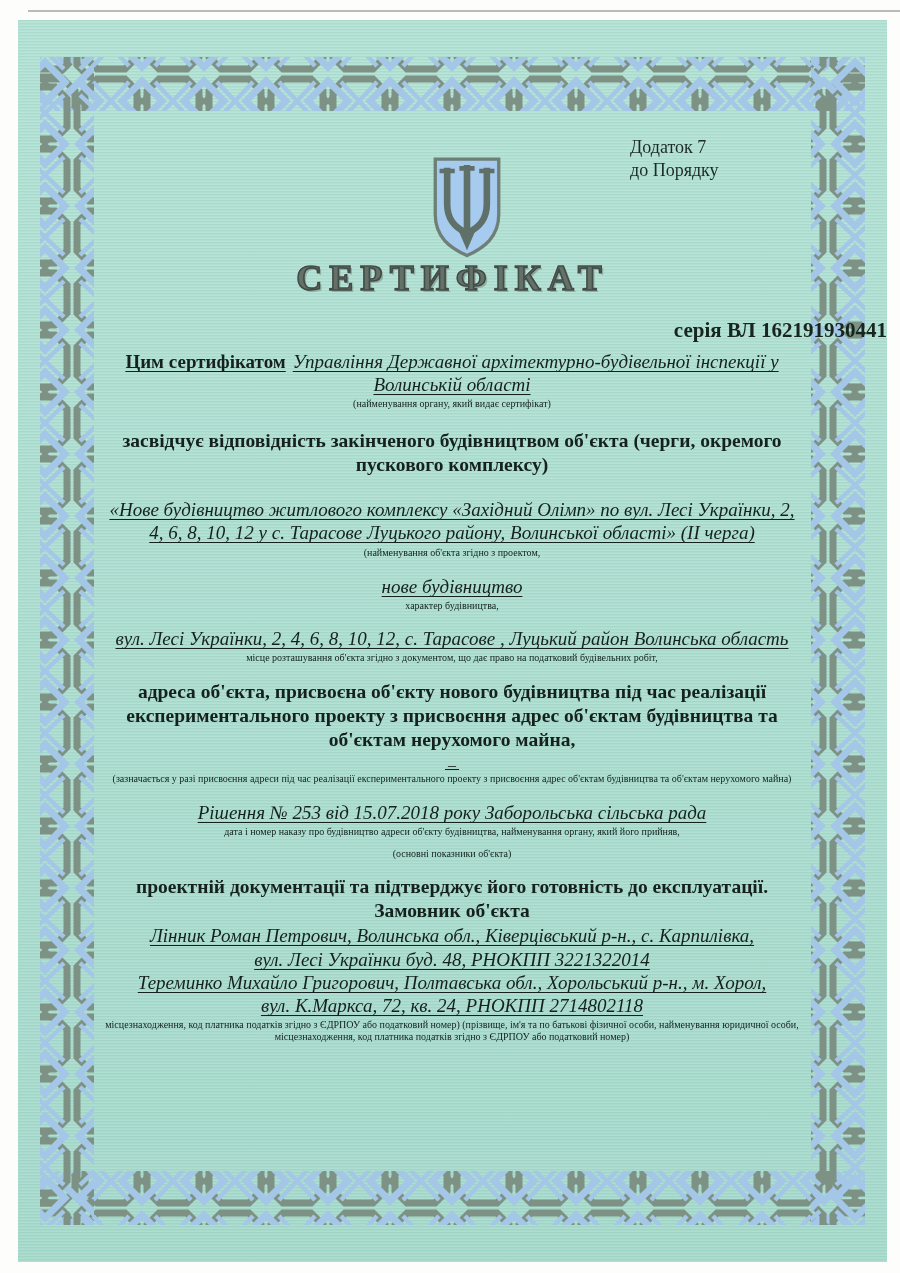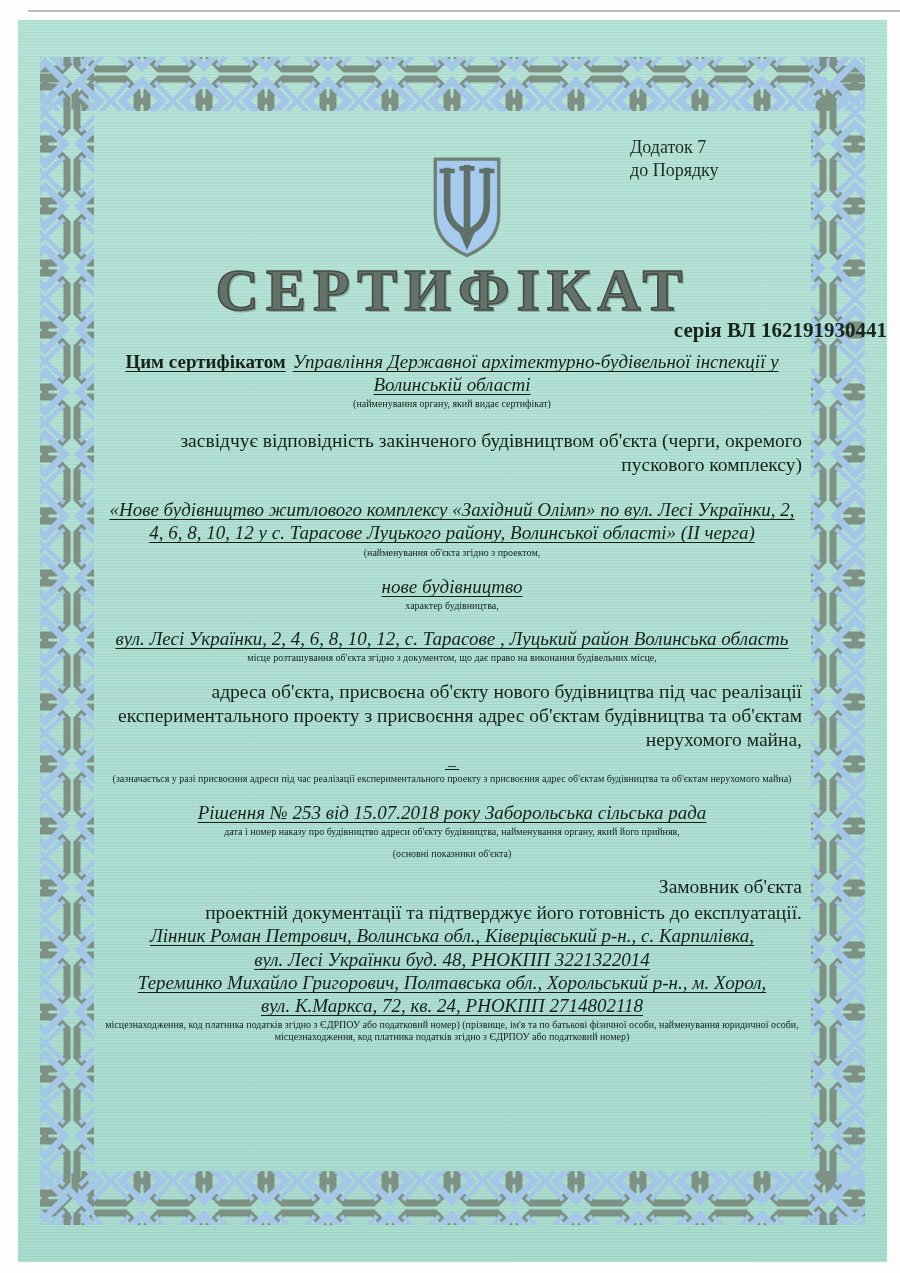--- a/index.html
+++ b/index.html
@@ -16,32 +16,32 @@
         rgba(255,255,255,0.06) 2px, rgba(0,0,0,0) 3px),
       linear-gradient(to bottom, rgba(190,235,222,0.5), rgba(150,215,200,0.25));
   }
   .knot-frame { position:absolute; left:0; top:0; }
 
   .annex { position:absolute; left:612px; top:116px; font-size:18px; line-height:23px;
     color:#1d2b26; }
   .emblem { position:absolute; left:408px; top:132px; }
 
   .cert-title { position:absolute; left:0; top:240px; width:100%; text-align:center;
-    font-weight:bold; font-size:60px; letter-spacing:7px; line-height:1;
+    font-weight:bold; font-size:36px; letter-spacing:7px; line-height:1;
     color:#647168; -webkit-text-stroke:1.6px #414c46;
     text-shadow:2px 2px 0 rgba(120,135,126,0.55), -1px -1px 0 rgba(235,245,238,0.7); }
   .series { position:absolute; left:0; top:298px; width:100%; text-align:right;
     font-weight:bold; font-size:21px; color:#17241f; }
 
   .content { position:absolute; left:84px; top:330px; width:700px; text-align:center;
     color:#15211d; font-size:19px; line-height:1.22; }
   .content p { margin:0; }
   .ital { font-style:italic; text-decoration:underline; text-decoration-skip-ink:none;
     text-underline-offset:3px; }
-  .bold { font-weight:normal; font-size:19.5px;text-align:right; }
+  .bold { font-weight:bold; font-size:19.5px; }
   .caption { font-size:10px; line-height:1.24; color:#10211c; }
   .prefix { font-weight:bold; font-style:normal; text-decoration:none; margin-right:7px; }
 
   .mb2{margin-bottom:2px!important} .mb10{margin-bottom:10px!important}
   .mb14{margin-bottom:14px!important} .mb16{margin-bottom:16px!important}
   .mb18{margin-bottom:18px!important} .mb22{margin-bottom:22px!important}
 
   .dash-line { margin:2px 0; line-height:1; }
   .dash-fill { display:inline-block; min-width:14px; font-size:16px; line-height:0.55;
     border-bottom:1.6px solid #15211d; }
@@ -111,33 +111,33 @@
 
       <p class="bold mb22">засвідчує відповідність закінченого будівництвом об'єкта (черги, окремого пускового комплексу)</p>
 
       <p class="ital mb2">«Нове будівництво житлового комплексу «Західний Олімп» по вул. Лесі Українки, 2, 4, 6, 8, 10, 12 у с. Тарасове Луцького району, Волинської області» (ІІ черга)</p>
       <p class="caption mb16">(найменування об'єкта згідно з проектом,</p>
 
       <p class="ital mb2">нове будівництво</p>
       <p class="caption mb14">характер будівництва,</p>
 
       <p class="ital mb2">вул. Лесі Українки, 2, 4, 6, 8, 10, 12, с. Тарасове , Луцький район Волинська область</p>
-      <p class="caption mb16">місце розташування об'єкта згідно з документом, що дає право на виконання будівельних місце,</p>
+      <p class="caption mb16">місце розташування об'єкта згідно з документом, що дає право на податковий будівельних робіт,</p>
 
       <p class="bold mb2">адреса об'єкта, присвоєна об'єкту нового будівництва під час реалізації експериментального проекту з присвоєння адрес об'єктам будівництва та об'єктам нерухомого майна,</p>
       <p class="dash-line"><span class="dash-fill">–</span></p>
       <p class="caption mb16">(зазначається у разі присвоєння адреси під час реалізації експериментального проекту з присвоєння адрес об'єктам будівництва та об'єктам нерухомого майна)</p>
 
       <p class="ital mb2">Рішення № 253 від 15.07.2018 року Заборольська сільська рада</p>
       <p class="caption mb10">дата і номер наказу про будівництво адреси об'єкту будівництва, найменування органу, який його прийняв,</p>
 
       <p class="caption mb14">(основні показники об'єкта)</p>
 
+      <p class="bold">проектній документації та підтверджує його готовність до експлуатації.</p>
       <p class="bold mb2">Замовник об'єкта</p>
-      <p class="bold">проектній документації та підтверджує його готовність до експлуатації.</p>
 
       <p class="ital">Лінник Роман Петрович, Волинська обл., Ківерцівський р-н., с. Карпилівка,</p>
       <p class="ital">вул. Лесі Українки буд. 48,  РНОКПП 3221322014</p>
       <p class="ital">Тереминко Михайло Григорович, Полтавська обл., Хорольський р-н., м. Хорол,</p>
       <p class="ital mb2">вул. К.Маркса, 72, кв. 24,  РНОКПП 2714802118</p>
 
       <p class="caption">місцезнаходження, код платника податків згідно з ЄДРПОУ або податковий номер) (прізвище, ім'я та по батькові фізичної особи, найменування юридичної особи, місцезнаходження, код платника податків згідно з ЄДРПОУ або податковий номер)</p>
     </div>
   </div>
 </div>

